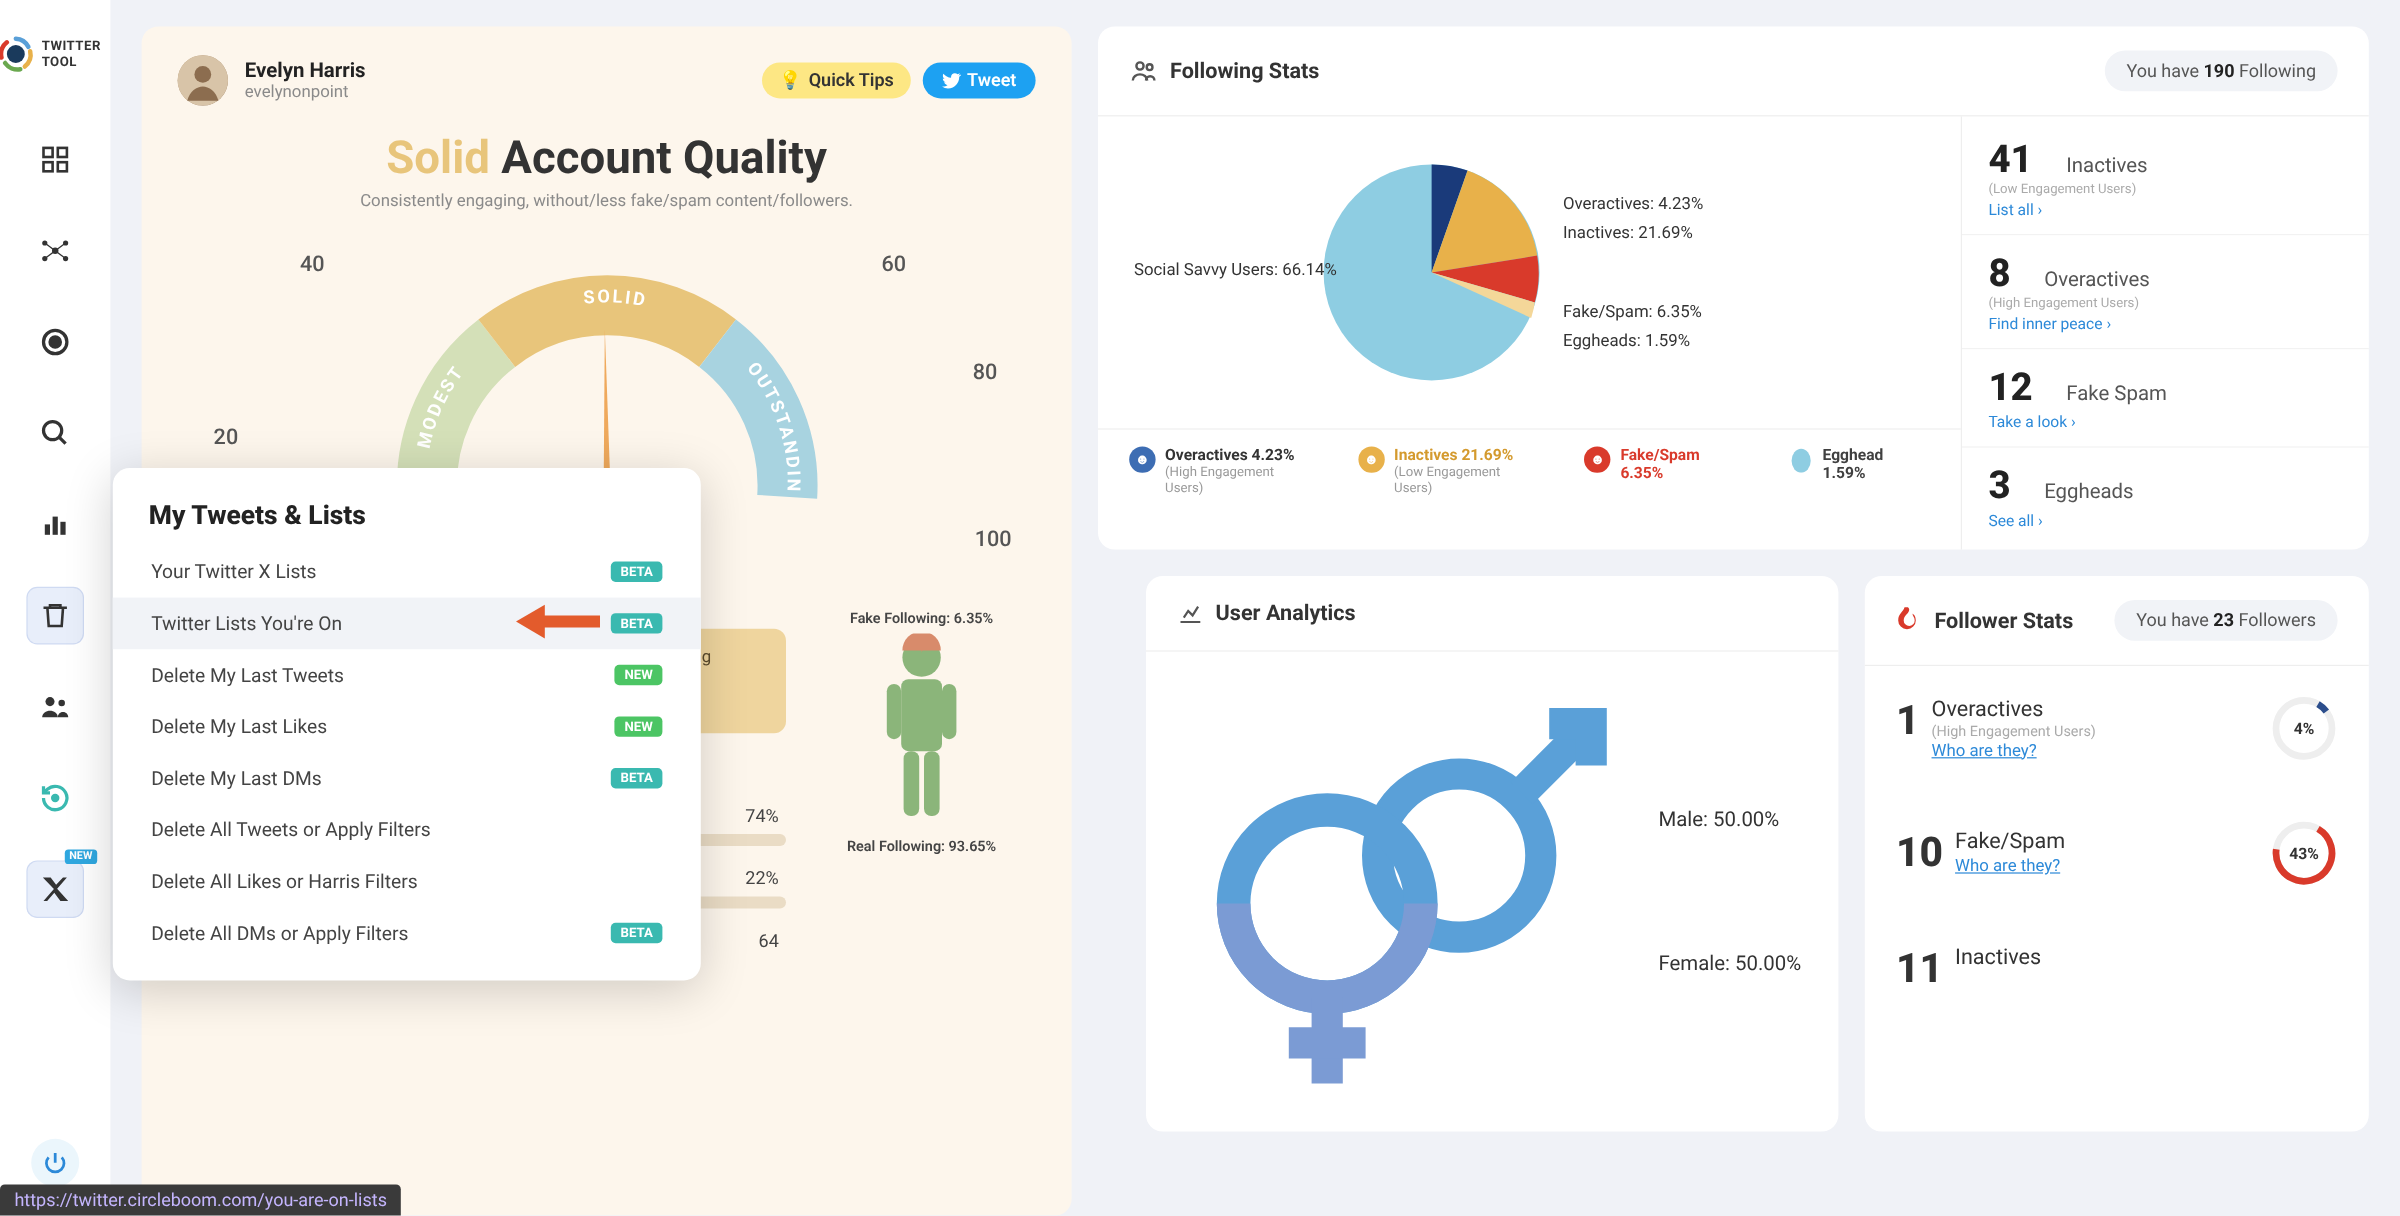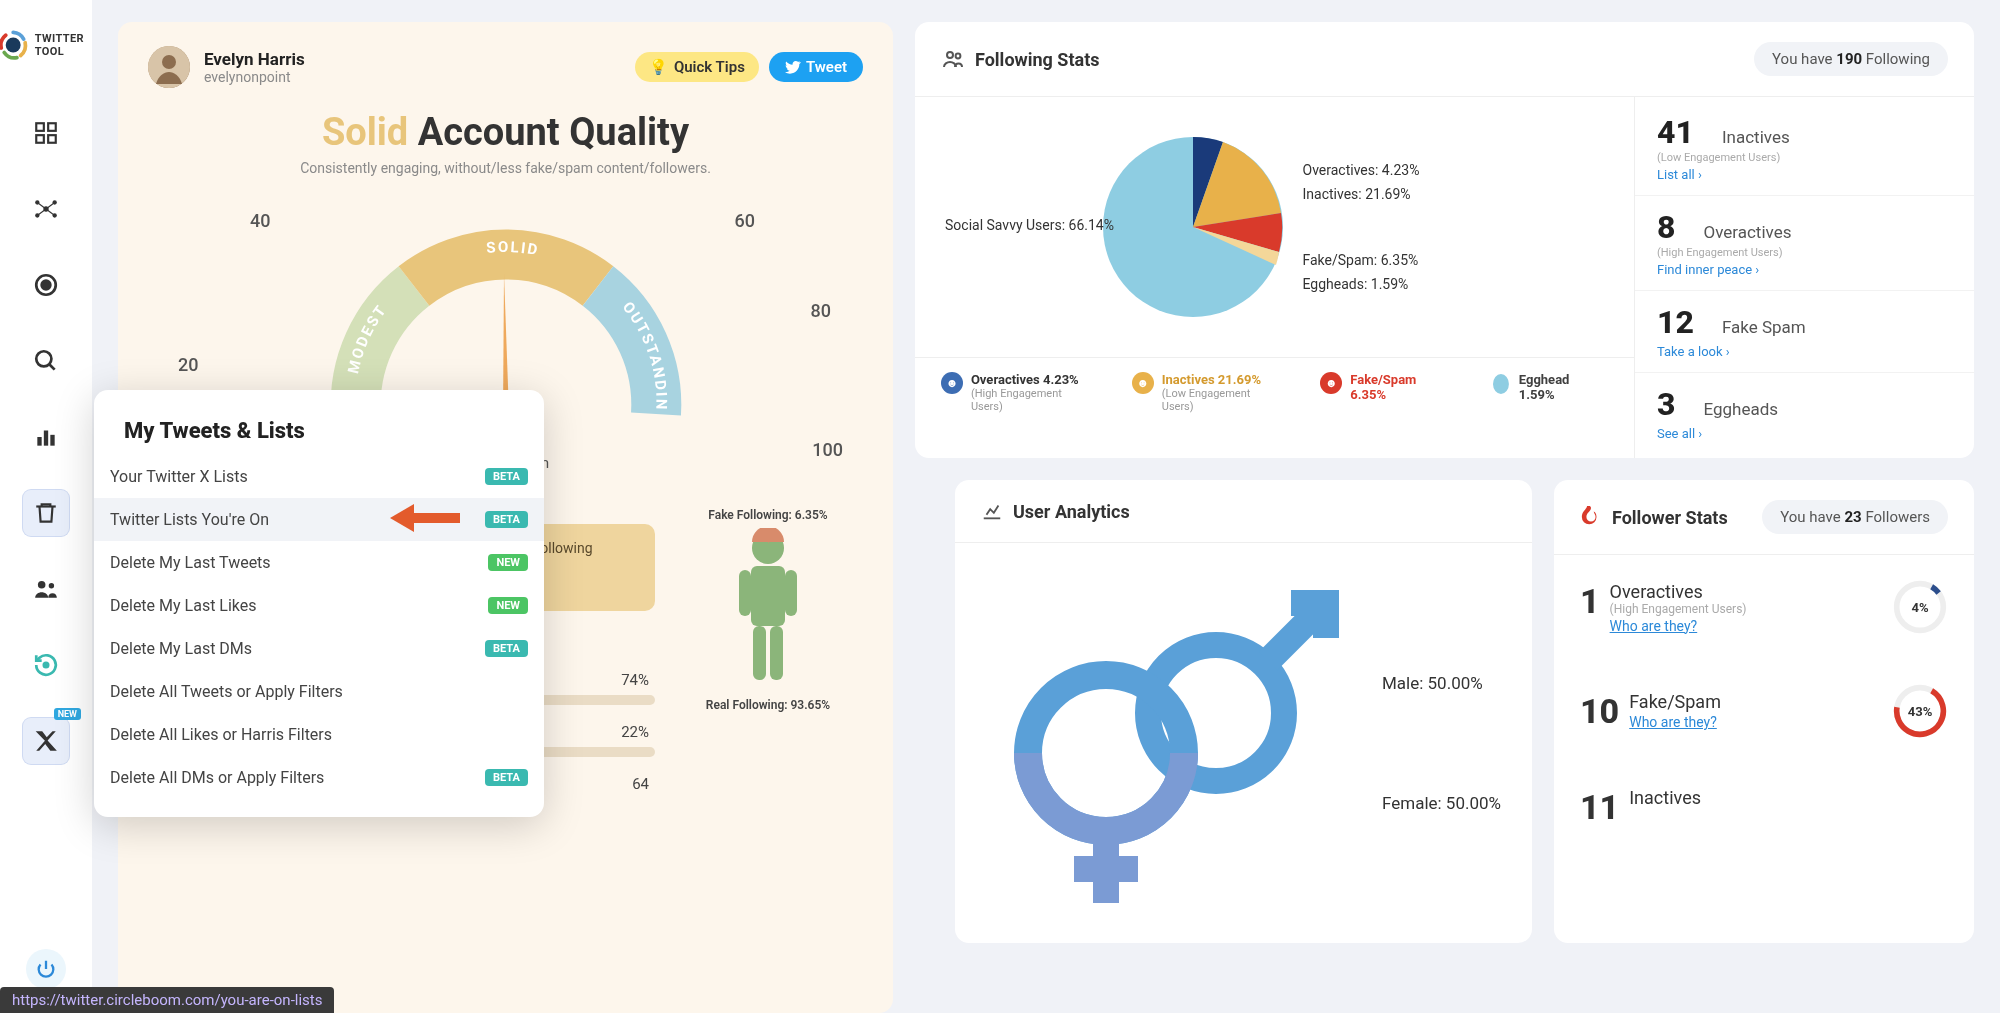--- a/index.html
+++ b/index.html
@@ -73,23 +73,23 @@
 .gender-labels { display: flex; flex-direction: column; gap: 100px; font-size: 17px; color: #333; }
 .follower-card { width: 420px; }
 .fstat { padding: 24px 26px; display: flex; align-items: center; justify-content: space-between; }
 .fstat-left { display: flex; gap: 10px; align-items: flex-start; }
 .fstat-left .n { font-size: 34px; font-weight: 800; }
 .fstat-left .txt .t1 { font-size: 18px; color: #333; }
 .fstat-left .txt .t2 { font-size: 12px; color: #aaa; }
 .fstat-left .txt .link { font-size: 14px; color: #2c89d8; text-decoration: underline; cursor: pointer; margin-top: 2px; }
 .ring { width: 56px; height: 56px; }
 
-.popup { position: absolute; left: 94px; top: 390px; width: 450px; background: #fff; border-radius: 14px; box-shadow: 0 8px 40px rgba(0,0,0,0.18); z-index: 100; padding: 28px 0 18px 0; }
+.popup { position: absolute; left: 94px; top: 390px; width: 490px; background: #fff; border-radius: 14px; box-shadow: 0 8px 40px rgba(0,0,0,0.18); z-index: 100; padding: 28px 0 18px 0; }
 .popup h2 { font-size: 22px; font-weight: 800; color: #222; padding: 0 30px 12px 30px; }
-.popup-item { display: flex; align-items: center; justify-content: space-between; padding: 12px 16px; font-size: 16px; color: #444; cursor: pointer; position: relative; }
+.popup-item { display: flex; align-items: center; justify-content: space-between; padding: 12px 32px; font-size: 16px; color: #444; cursor: pointer; position: relative; }
 .popup-item.hl { background: #f1f3f7; }
 .badge { padding: 2px 8px; border-radius: 4px; font-size: 11px; font-weight: 700; color: #fff; }
 .badge.beta { background: #3ab9b0; }
 .badge.new { background: #4cc564; }
 .arrow { position: absolute; right: 80px; top: 50%; transform: translateY(-50%); }
 .arrow svg { width: 78px; height: 32px; }
 .status-bar { position: absolute; bottom: 0; left: 0; background: #3a3a3a; color: #c4b5fd; font-size: 15px; padding: 4px 12px; border-radius: 4px 4px 0 0; z-index: 200; }
 </style>
 </head>
 <body>

